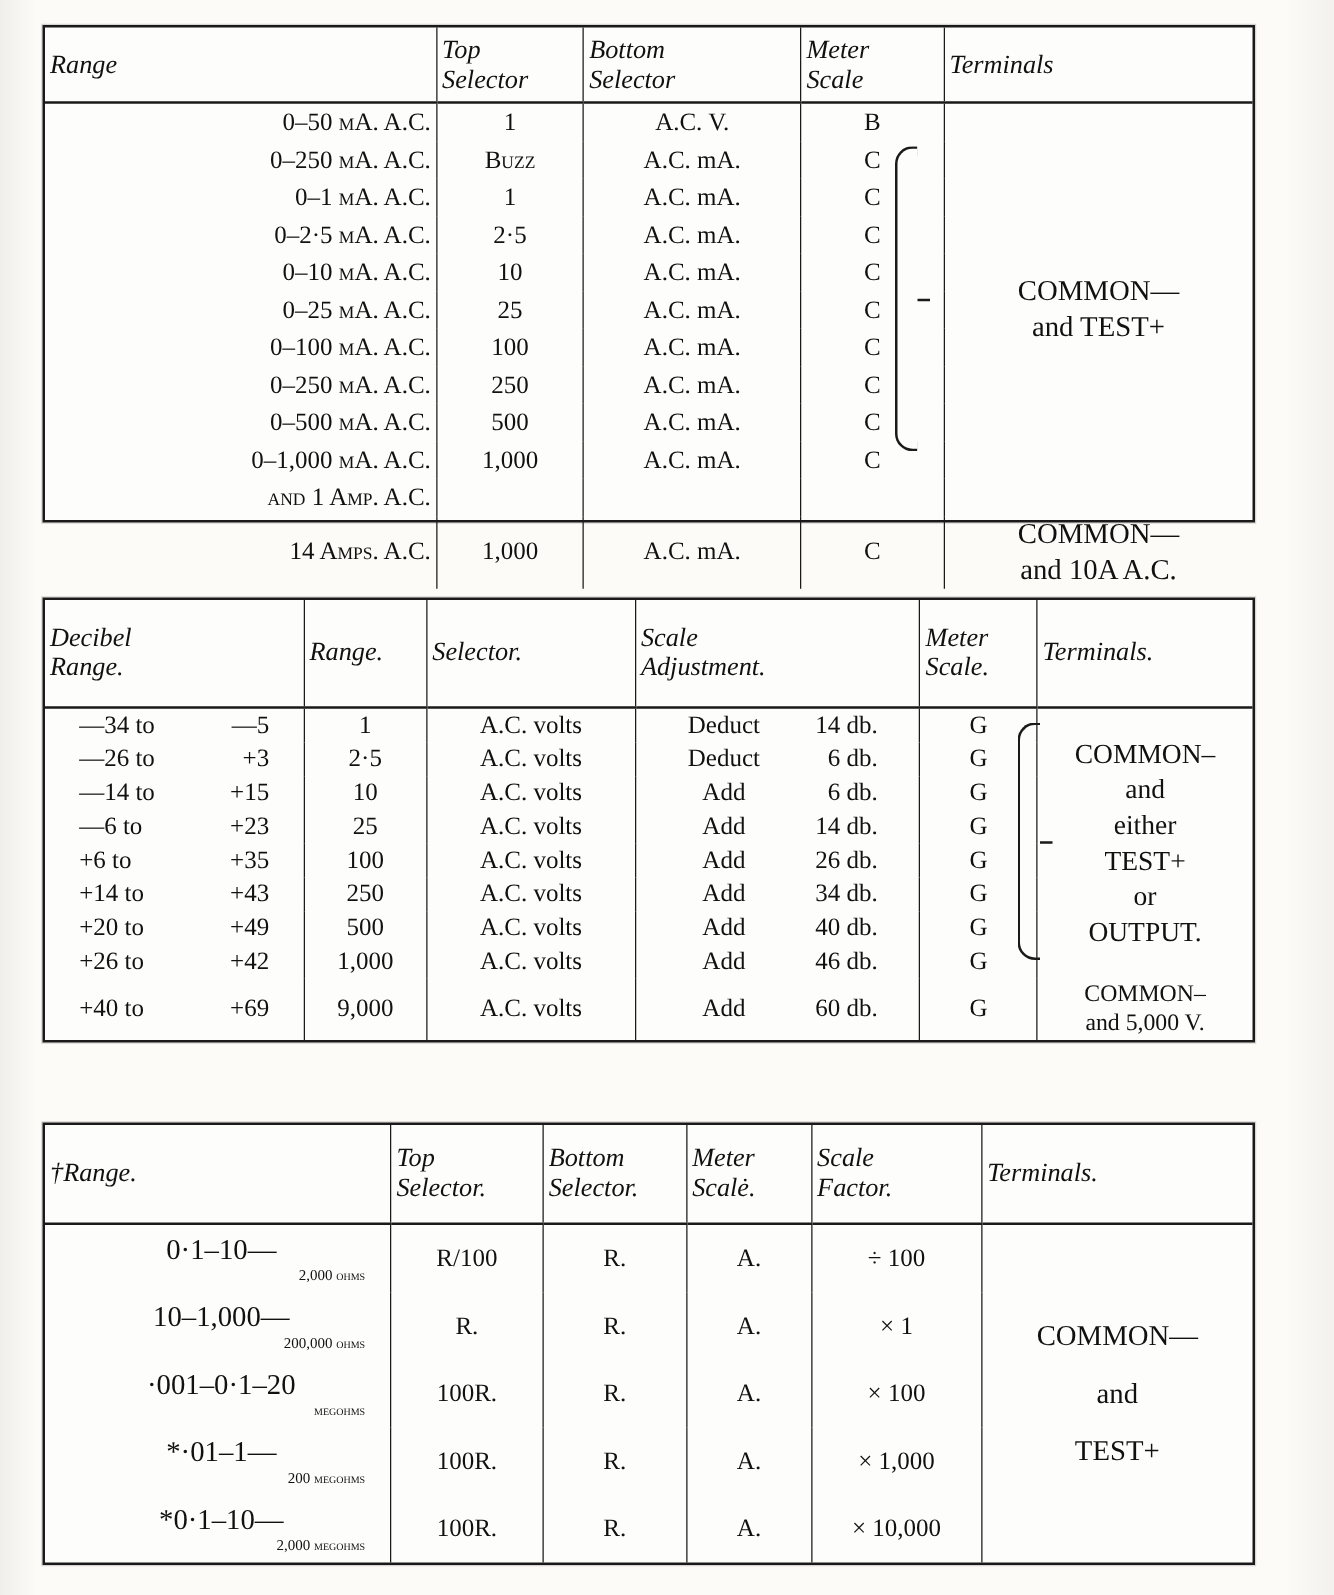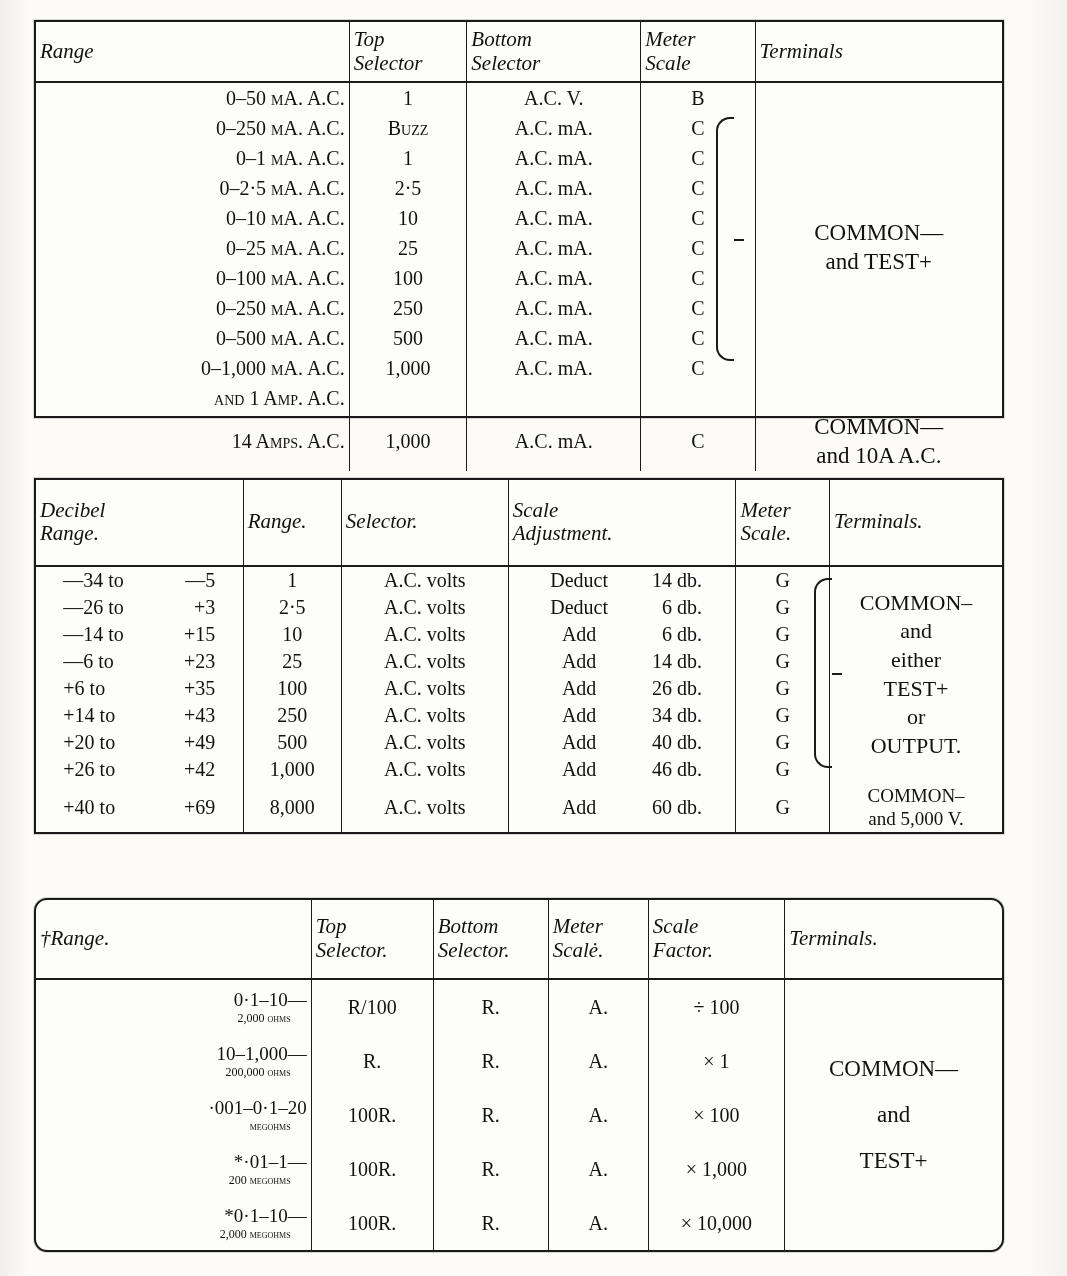--- a/index.html
+++ b/index.html
@@ -109,29 +109,29 @@
   #table2 .col-adj   { width: 228px; }
   #table2 .col-ms    { width: 90px; }
   #table2 .col-term  { width: 172px; }
   #table2 .rowcell { height: 25px; }
   .adj-word { display: inline-block; width: 74px; text-align: center; }
   .adj-num  { display: inline-block; width: 86px; text-align: right; }
   .db-a { display: inline-block; width: 78px; text-align: left; }
   .db-b { display: inline-block; width: 74px; text-align: right; }
 
   
-  #table3 { left: 34px; top: 898px; width: 966px; height: 350px; border-radius: 13px; }
+  #table3 { left: 34px; top: 898px; width: 966px; height: 350px; }
   #table3 .col-range { width: 286px; }
   #table3 .col-top   { width: 118px; }
   #table3 .col-bot   { width: 110px; }
   #table3 .col-ms    { width: 96px; }
   #table3 .col-sf    { width: 134px; }
   #table3 .col-term  { width: 222px; }
   #table3 .rowcell { height: 52px; }
-  .r3-a { display: block; text-align: right; padding-left: 6px; font-size: 19px; }
+  .r3-a { display: block; text-align: center; padding-left: 6px; font-size: 23px; }
   .r3-b { display: block; text-align: right; padding-right: 16px; font-size: 12px; }
   .t3-term { font-size: 23px; text-align: center; line-height: 2.0; }
 </style>
 </head>
 <body>
 
 <div class="page">
 
   <div class="tbl-wrap" id="table1">
     <table>
@@ -354,21 +354,21 @@
         <td class="cell rowcell vline">A.C. volts</td>
         <td class="cell rowcell vline">
           <span class="adj-word">Add</span><span class="adj-num">46 db.</span>
         </td>
         <td class="cell rowcell vline">G</td>
       </tr>
       <tr>
         <td class="cell rowcell vline">
           <span class="db-a">+40 to</span><span class="db-b">+69</span>
         </td>
-        <td class="cell rowcell vline sc">8,000</td>
+        <td class="cell rowcell vline sc">9,000</td>
         <td class="cell rowcell vline">A.C. volts</td>
         <td class="cell rowcell vline">
           <span class="adj-word">Add</span><span class="adj-num">60 db.</span>
         </td>
         <td class="cell rowcell vline">G</td>
         <td class="cell">
           <div style="font-size:19px;line-height:1.25;">
             <div>COMMON–</div>
             <div>and 5,000 V.</div>
           </div>

